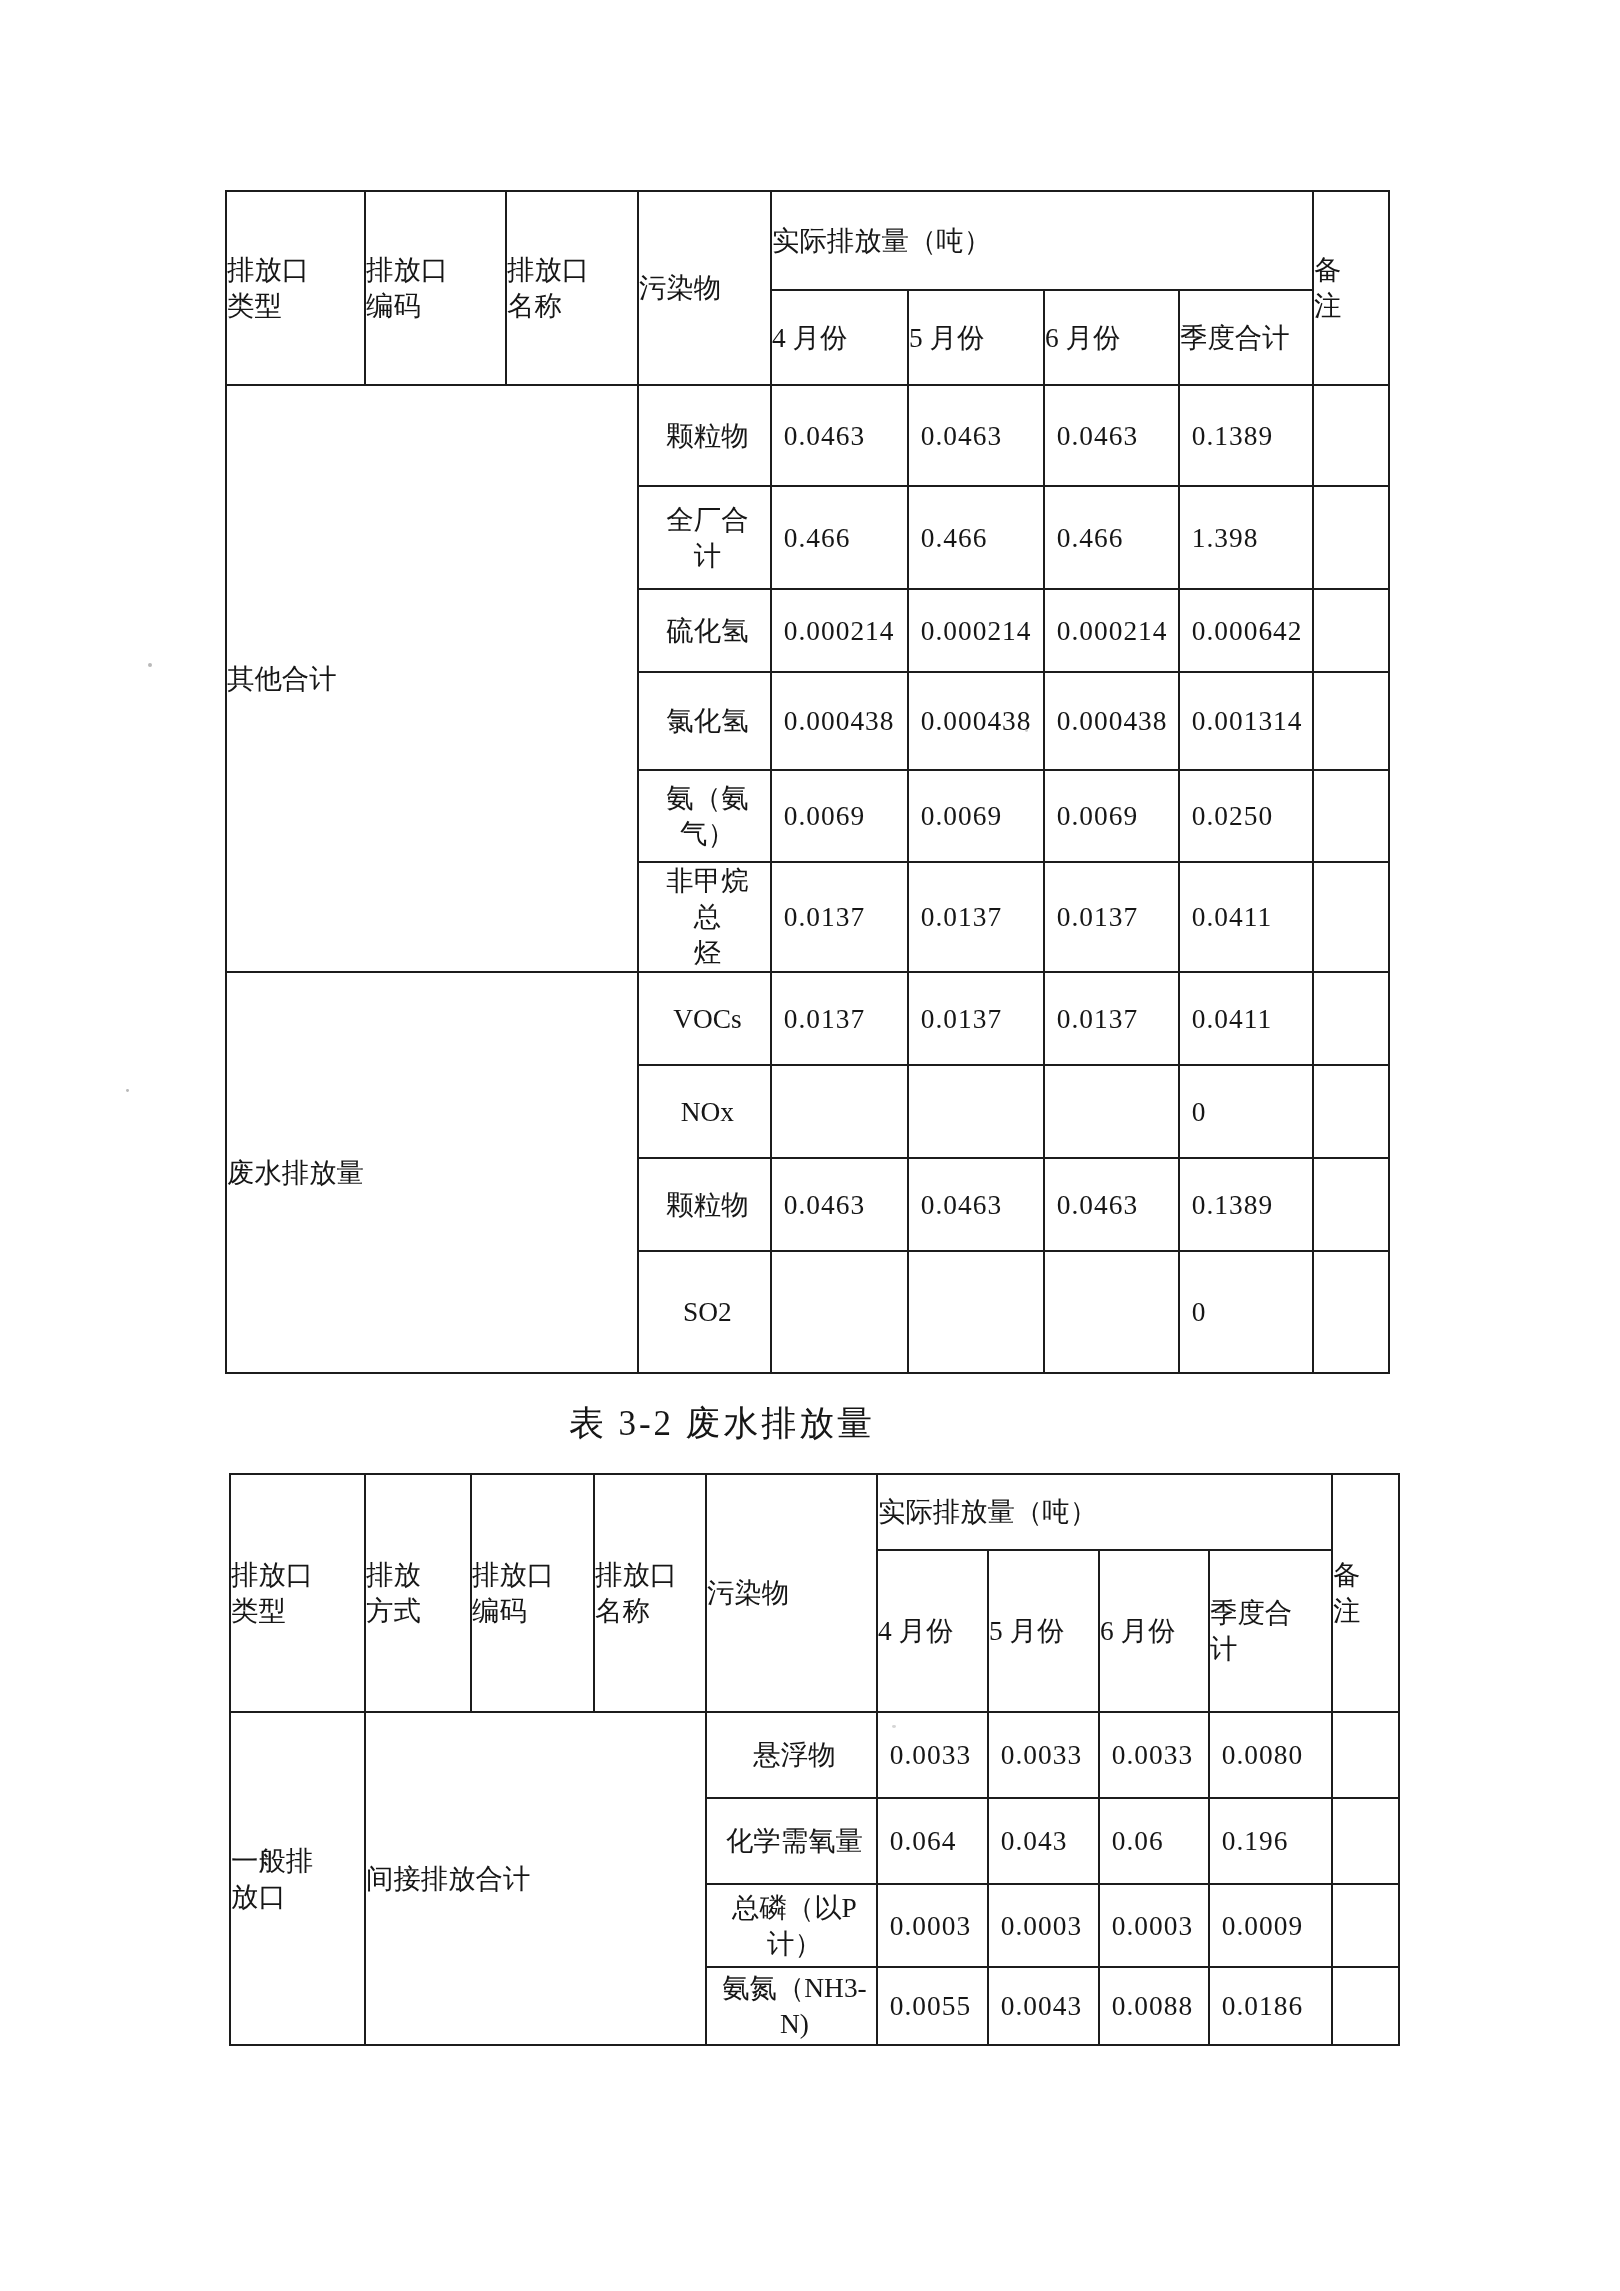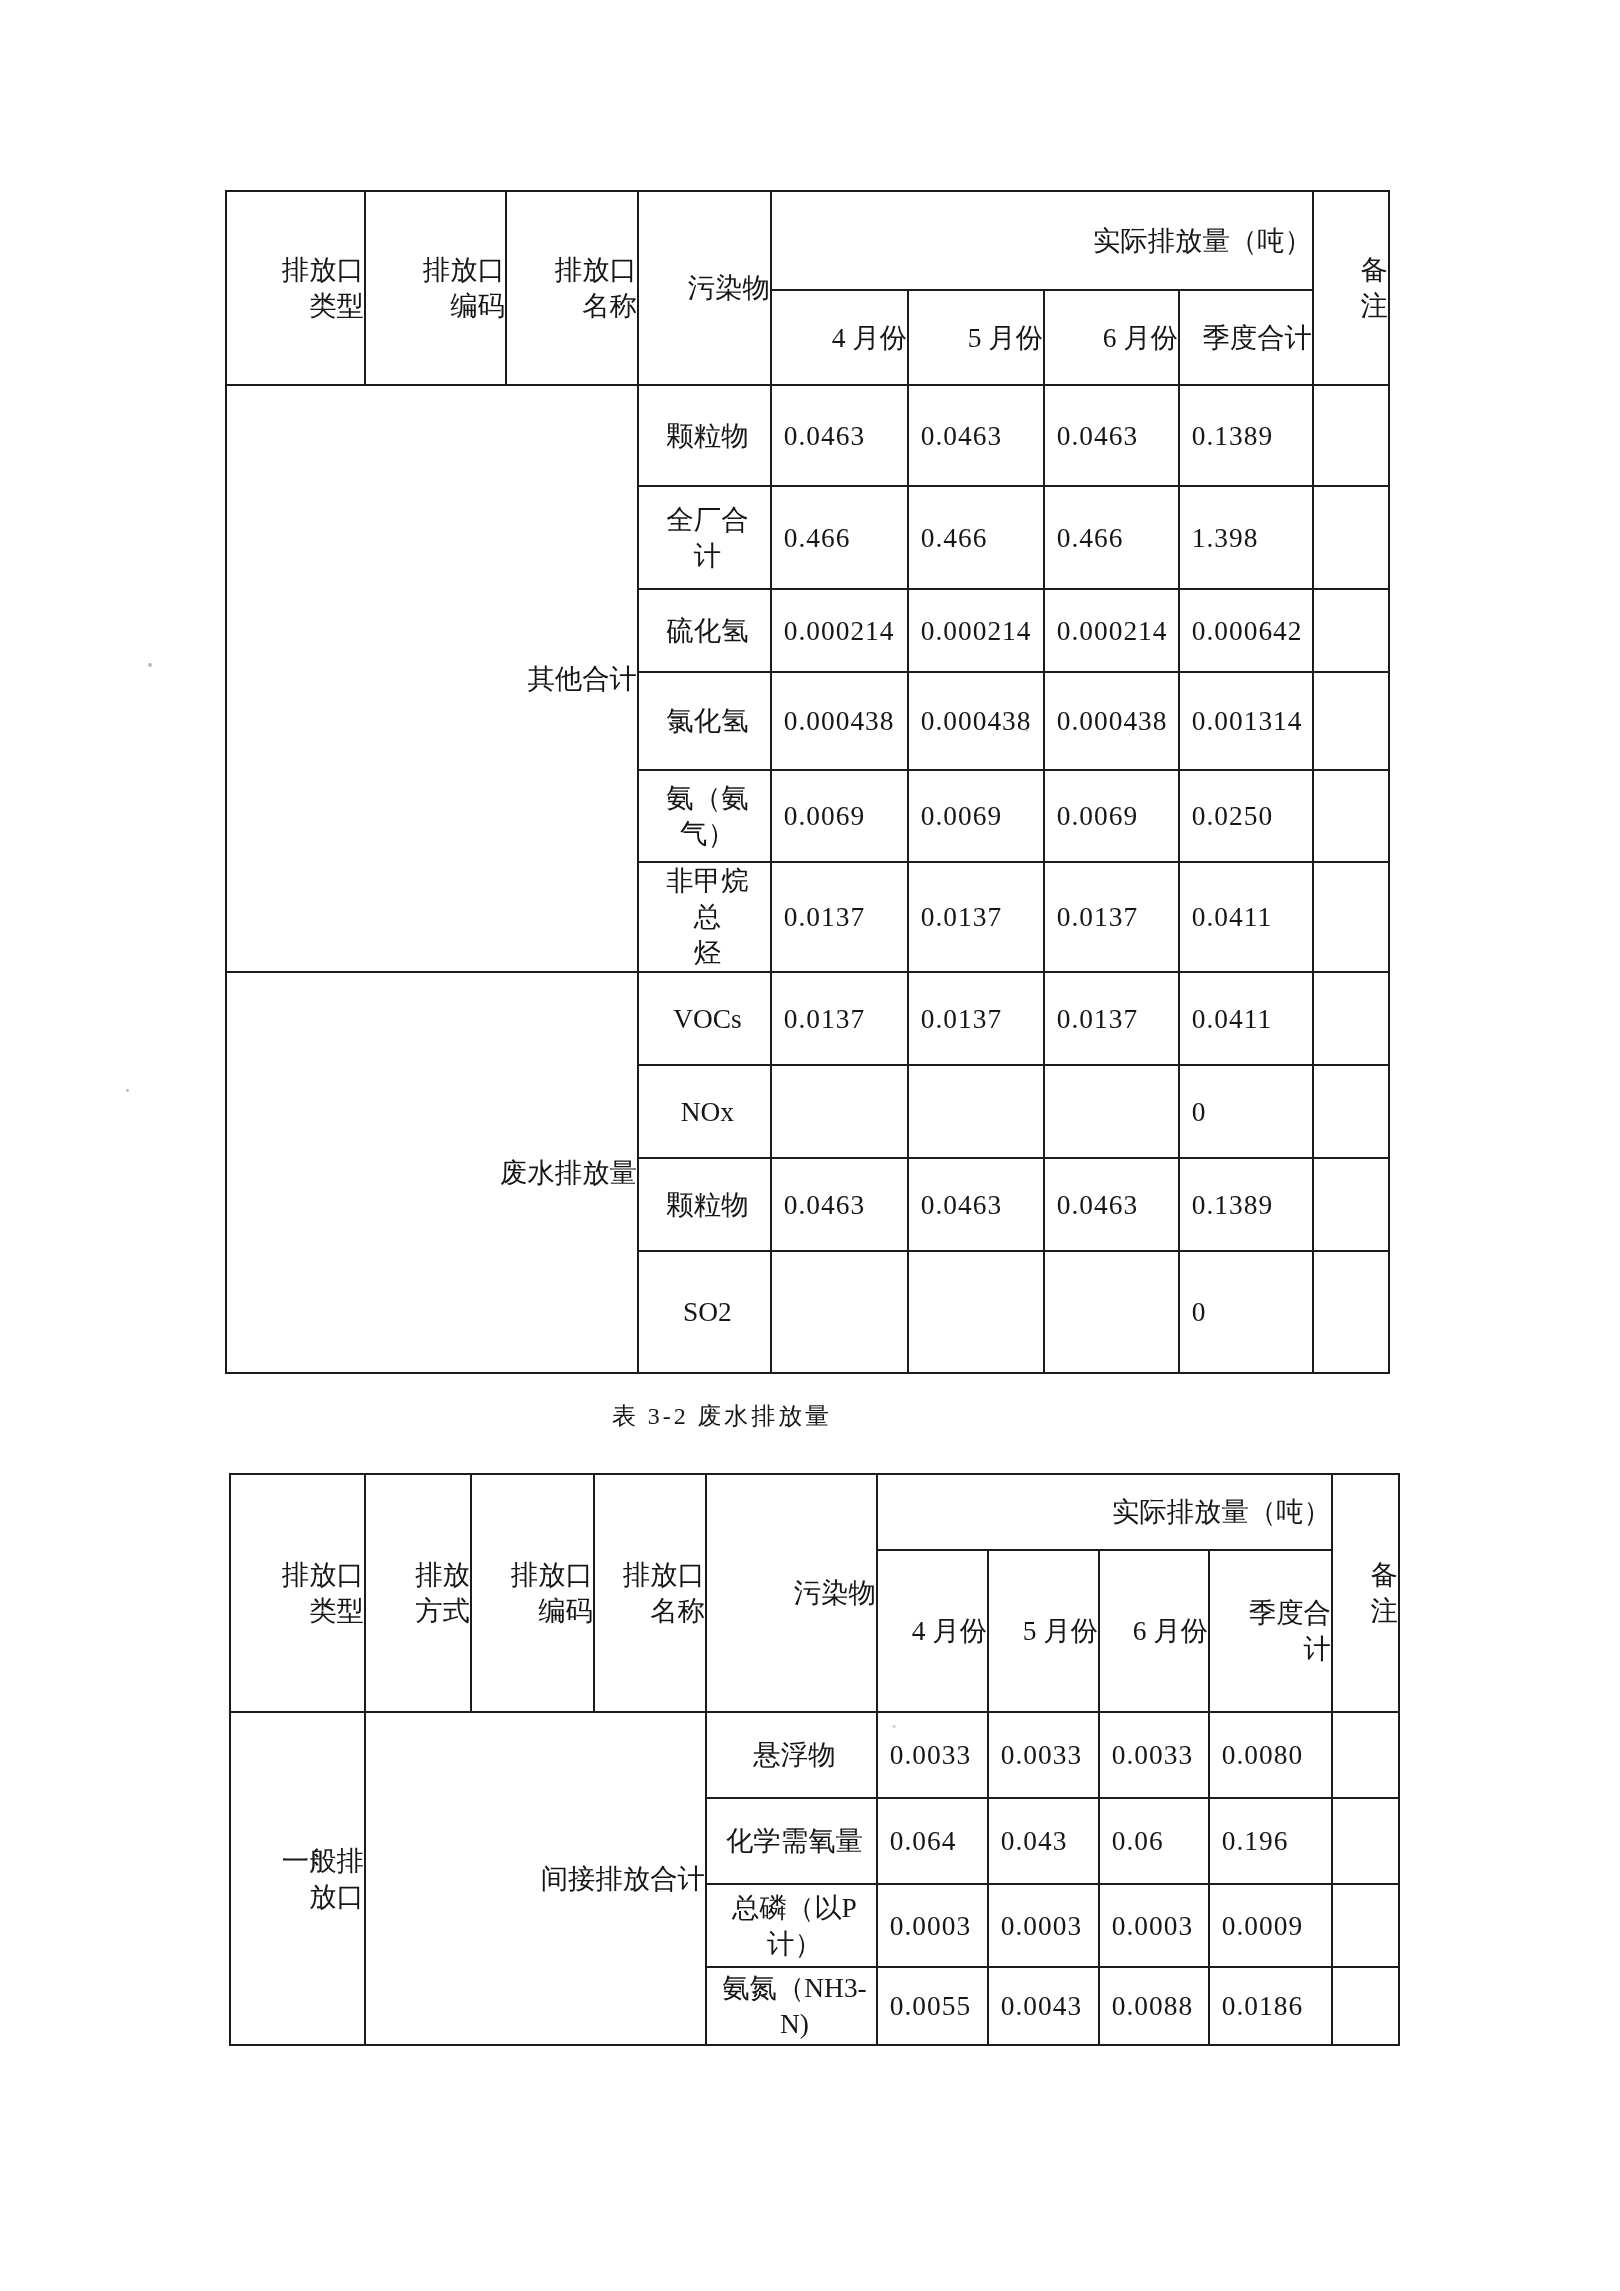--- a/index.html
+++ b/index.html
@@ -10,28 +10,28 @@
   }
   table{border-collapse:collapse;table-layout:fixed;position:absolute;}
   td{
     border:2px solid #1c1c1c;
     font-size:27.4px;line-height:36px;
     vertical-align:middle;
     white-space:pre-line;
     overflow:hidden;
     padding:0;
   }
-  .ctr{text-align:right;}
+  .ctr{text-align:left;}
   .lbl{text-align:center;padding-left:13.7px;padding-right:7.8px;}
   .val{text-align:left;padding-left:11.8px;letter-spacing:1px;}
   .t1{left:225px;top:190px;width:1165px;}
   .t2{left:229px;top:1473px;width:1167px;}
   .caption{
     position:absolute;left:0;top:1400px;width:1444px;
-    text-align:center;font-size:24px;letter-spacing:2.9px;
+    text-align:center;font-size:35px;letter-spacing:2.9px;
   }
   .speck{position:absolute;background:#b9b9b9;border-radius:50%;}
   .s1{left:148px;top:663px;width:3.9px;height:3.9px;}
   .s2{left:126px;top:1089px;width:2.9px;height:2.9px;}
   .s3{left:1025px;top:729px;width:2.9px;height:2.9px;opacity:.7;}
   .s4{left:892px;top:1725px;width:3.9px;height:2.9px;opacity:.6;}
 </style>
 </head>
 <body>
 

